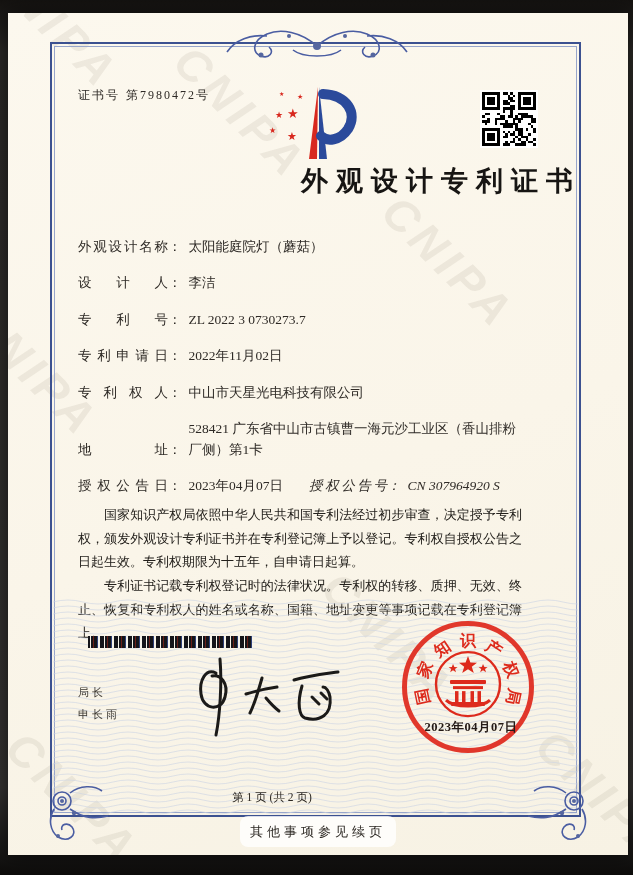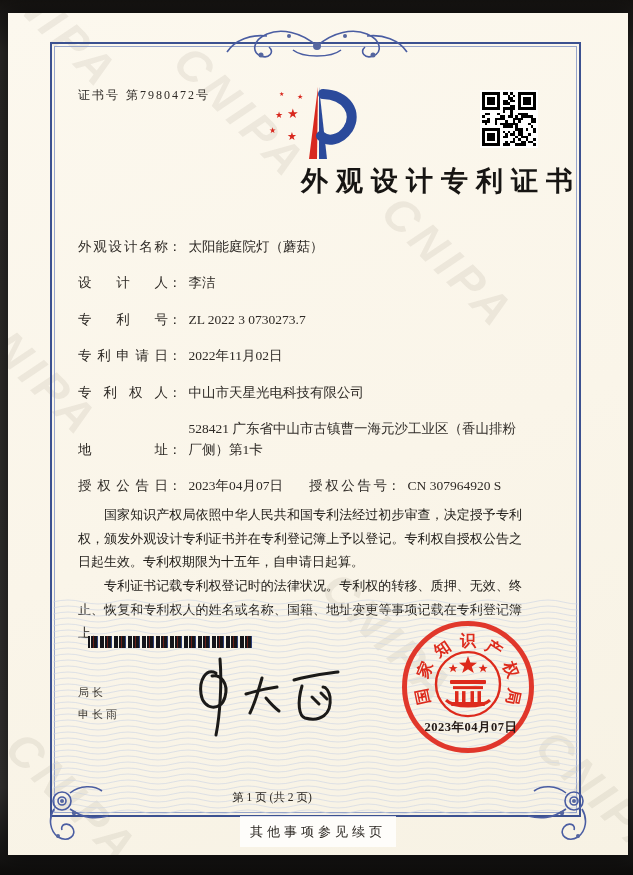--- a/index.html
+++ b/index.html
@@ -22,21 +22,21 @@
   .logo .star{ position:absolute; color:#d8281e; line-height:1; }
   .qr{ position:absolute; left:472px; top:77px; width:58px; height:58px; background:#fff; padding:2px; }
   .title{ position:absolute; left:42px; top:150px; width:531px; text-align:right;
           font-size:27px; font-weight:bold; letter-spacing:8px; color:#171513; }
   
   .fields{ position:absolute; left:70px; top:224px; width:448px; font-size:13.5px; color:#2e2a26; }
   .frow{ display:flex; align-items:flex-end; margin-bottom:15.5px; line-height:1.55; }
   .flabel{ display:inline-block; width:90px; flex:none; text-align:justify; text-align-last:justify; text-justify:inter-character; }
   .fcolon{ flex:none; margin-right:7px; }
   .fvalue{ flex:1; }
-  .grant2{ margin-left:26px; display:flex; }
+  .grant2{ margin-left:26px; display:flex;font-style:italic; }
   .grant2 .flabel{ width:78px; }
   
   .paras{ position:absolute; left:70px; top:490px; width:444px; font-size:13px; line-height:1.82;
           color:#23201c; text-align:justify; }
   .paras p{ text-indent:2em; }
   
   .waves{ position:absolute; left:45px; top:585px; pointer-events:none; }
   .barcode{ position:absolute; left:80px; top:623px; width:164px; height:12px;
      background:repeating-linear-gradient(90deg,#15151a 0 2px,#f5f2e8 2px 3px,#15151a 3px 5px,#6b1f18 5px 6px,#15151a 6px 9px,#2e3f77 9px 10px,#f5f2e8 10px 12px,#15151a 12px 14px); }
   .signer{ position:absolute; left:70px; top:668px; font-family:"Liberation Sans","DejaVu Sans",sans-serif;
@@ -44,21 +44,21 @@
   .autograph{ position:absolute; left:168px; top:640px; }
   .seal{ position:absolute; left:394px; top:608px; width:132px; height:132px; }
   .seal-ring{ position:absolute; inset:0; border:5px solid rgba(222,39,27,.92); border-radius:50%; }
   .seal-ch{ position:absolute; left:50%; top:50%; width:20px; height:20px; margin-left:-10px; margin-top:-10px;
             text-align:center; font-size:16px; font-weight:bold; color:#dd2a1c; line-height:20px; }
   .seal-emblem{ position:absolute; left:50%; top:50%; transform:translate(-50%,-54%); }
   .seal-date{ position:absolute; left:0; right:-6px; top:98px; text-align:center; font-size:12.5px;
               color:#241a16; letter-spacing:.5px; font-weight:bold; }
   .page-no{ position:absolute; left:42px; top:777px; width:444px; text-align:center; font-size:11.5px; color:#2c2823; }
   .foot-note{ position:absolute; left:0; top:810px; width:620px; text-align:center; font-size:13px; color:#2c2823; letter-spacing:4px; }
-  .foot-note em{ font-style:normal; background:rgba(255,255,255,.8); padding:8px 10px; }
+  .foot-note em{ font-style:normal; background:rgba(255,255,255,.8); padding:8px 10px;border-radius:8px; }
   .ornament{ position:absolute; pointer-events:none; }
 </style>
 </head>
 <body>
 
 <div class="stage">
   <div class="paper">
 
     <div id="wm-layer">
         <div class="wm" style="left: -38px; top: -18px;">CNIPA</div>

